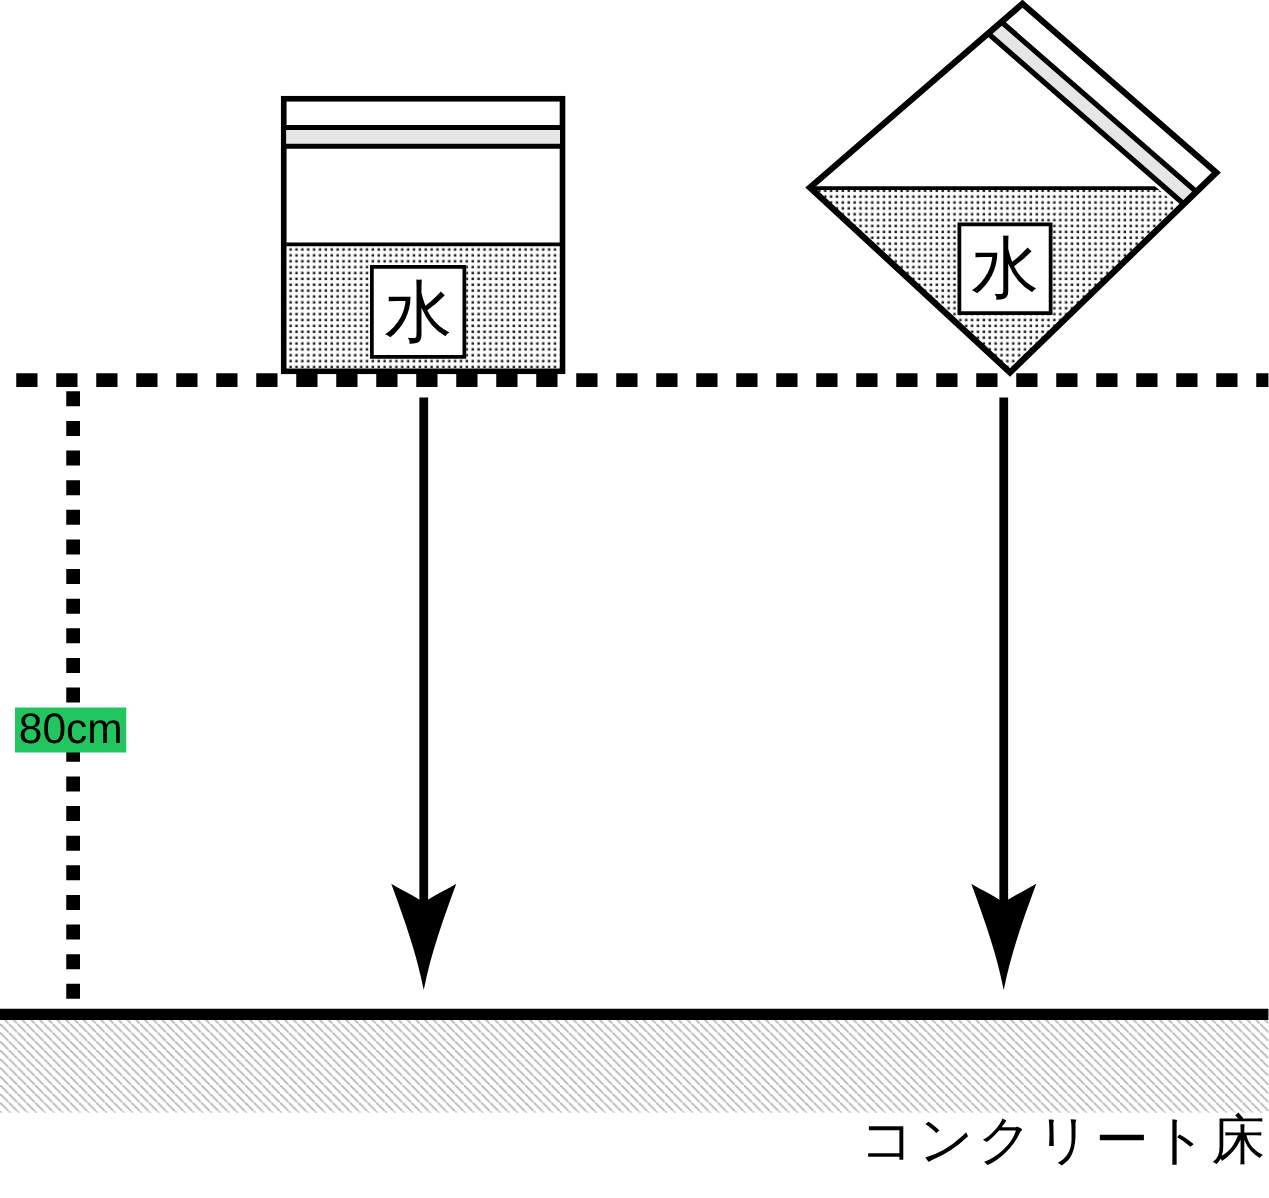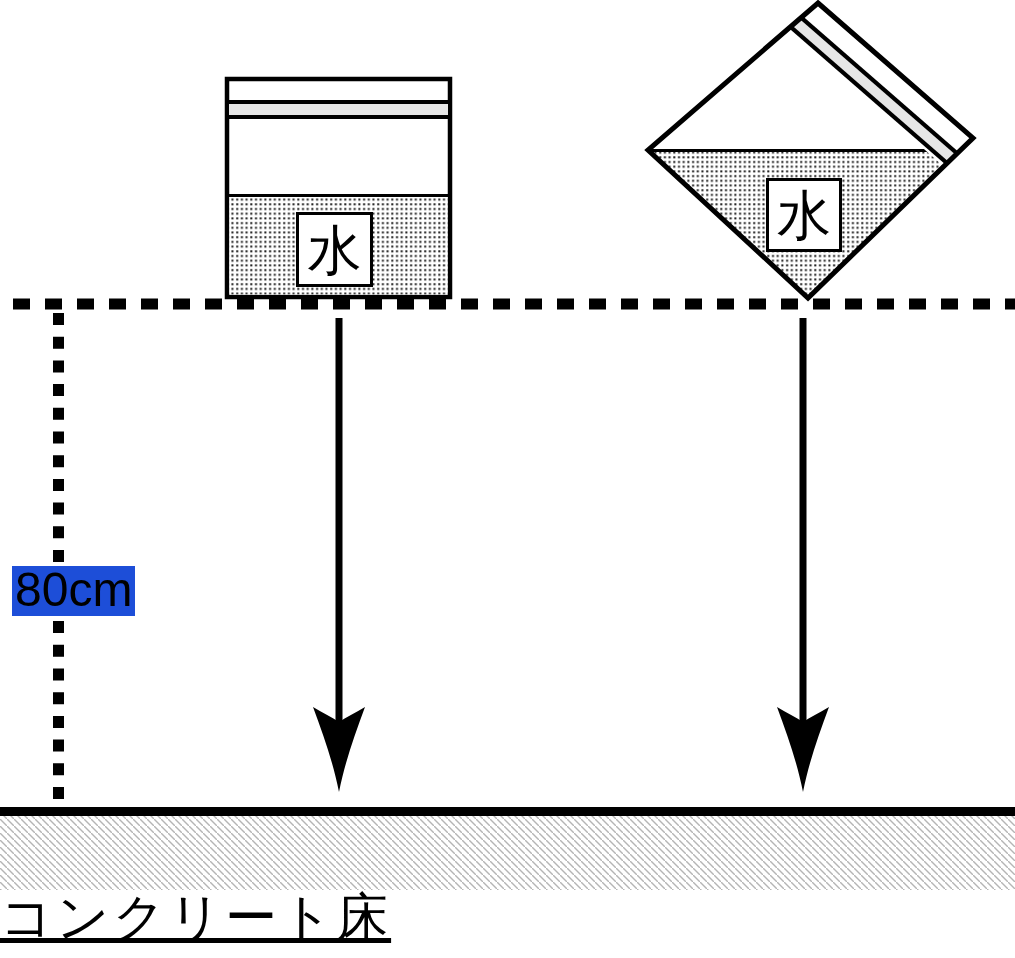--- a/index.html
+++ b/index.html
@@ -8,31 +8,30 @@
     width:1015px;height:958px;
     background:#ffffff;
     overflow:hidden;
     font-family:"Liberation Sans", sans-serif;
     color:#000;
   }
   .scene svg{position:absolute;left:0;top:0;}
   .height-label{
     position:absolute;
     left:12px;top:566px;
-    font-size:48px;line-height:1.0;
-    background:#1d4ed8;
+    font-size:34px;line-height:1.0;
+    background:#22c55e;
     padding:0 3px 2px 3px;
   }
   .floor-label{
     position:absolute;
     left:0;right:0;top:891px;
-    text-align:left;
-    font-size:52px;line-height:1.0;
+    text-align:right;
+    font-size:43px;line-height:1.0;
     letter-spacing:3px;
-    text-decoration:underline;
   }
   .water-box{
     position:absolute;
     box-sizing:border-box;
     background:#ffffff;
     border:3.5px solid #000;
     display:flex;align-items:center;justify-content:center;
     font-size:54px;line-height:1;
   }
   .water-box-left{left:296px;top:212px;width:77px;height:75px;}

